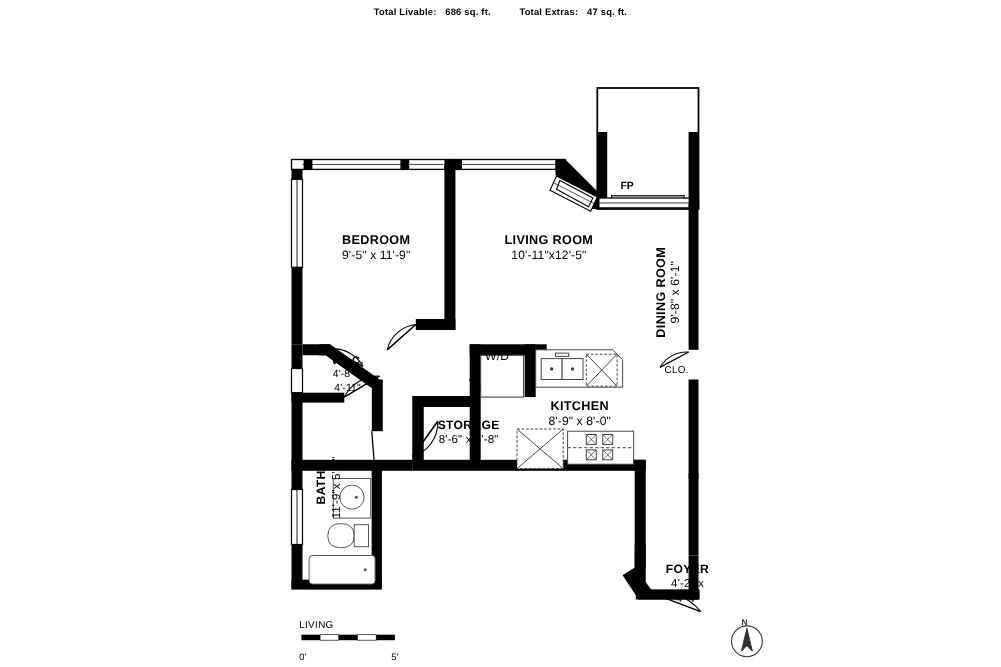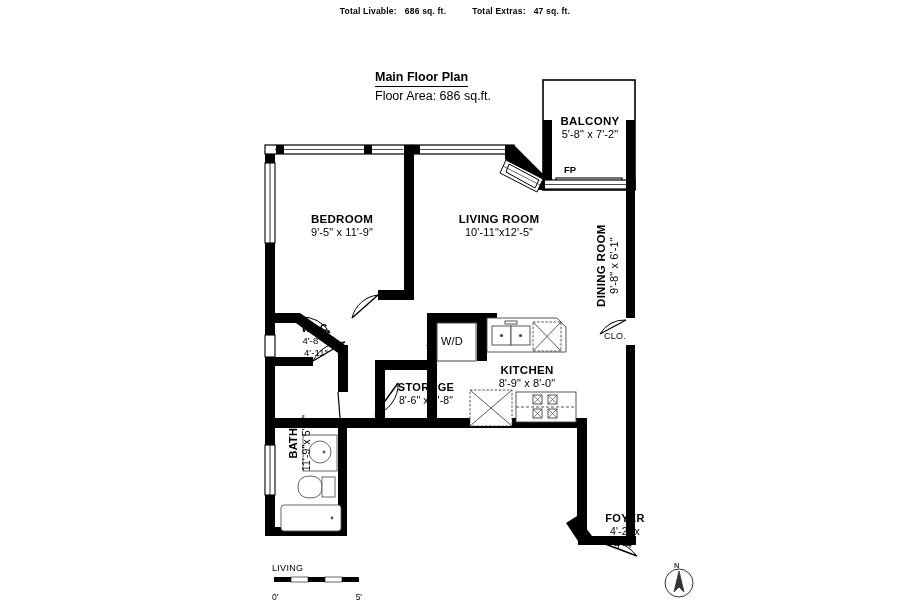--- a/index.html
+++ b/index.html
@@ -112,24 +112,20 @@
 </style>
 </head>
 <body>
 
 <div id="floorplan-root">
 
   <div class="hdr" style="top:6px;">
     <span>Total Livable:</span><span>686  sq. ft.</span><span style="display:inline-block;width:10px;"></span><span>Total Extras:</span><span>47 sq. ft.</span>
   </div>
 
-  <div class="title-block">
-    <span class="title-main">Main Floor Plan</span>
-    <span class="title-sub">Floor Area: 686 sq.ft.</span>
-  </div>
 
   <svg class="plan" viewBox="0 0 910 606">
 
     <g>
       <rect x="543" y="80" width="92" height="110" fill="#ffffff" stroke="#000000" stroke-width="1.6"></rect>
 
       <rect x="543" y="120" width="9" height="70" fill="#000000"></rect>
       <rect x="626" y="120" width="9" height="70" fill="#000000"></rect>
 
       <rect x="556" y="178" width="66" height="5" fill="#ffffff" stroke="#000000" stroke-width="1.1"></rect>
@@ -313,24 +309,20 @@
       <rect x="325" y="577" width="17" height="5" fill="#ffffff" stroke="#000000" stroke-width="0.6"></rect>
       <rect x="342" y="577" width="17" height="5" fill="#000000"></rect>
     </g>
 
     <g>
       <circle cx="679" cy="583" r="14" fill="#ffffff" stroke="#333333" stroke-width="1"></circle>
       <polygon points="679,571 684,592 679,587 674,592" fill="#333333" stroke="#333333" stroke-width="0.8"></polygon>
     </g>
   </svg>
 
-  <div class="lbl" style="left:544px; top:114px; width:92px;">
-    <span class="rname">BALCONY</span>
-    <span class="rdim">5'-8" x 7'-2"</span>
-  </div>
 
   <div class="lbl" style="left:276px; top:212px; width:132px;">
     <span class="rname">BEDROOM</span>
     <span class="rdim">9'-5" x 11'-9"</span>
   </div>
 
   <div class="lbl" style="left:416px; top:212px; width:166px;">
     <span class="rname">LIVING ROOM</span>
     <span class="rdim">10'-11"x12'-5"</span>
   </div>
@@ -362,21 +354,21 @@
   </div>
 
   <div class="lbl small" style="left:592px; top:512px; width:66px;">
     <span class="rname" style="font-size:11px;">FOYER</span>
     <span class="rdim" style="font-size:10.5px;">4'-2" x</span>
     <span class="rdim" style="font-size:10.5px;">4'-4"</span>
   </div>
 
   <div class="fp-lbl" style="left:521px; top:164px;">FP</div>
   <div class="clo-lbl" style="left:604px; top:331px;">CLO.</div>
-  <div class="wd-lbl" style="left:441px; top:335px;">W/D</div>
+  <div class="wd-lbl" style="left:441px; top:318px;">W/D</div>
 
   <div class="scalebox">
     <div class="scale-word">LIVING</div>
     <div class="scale-ends" style="margin-top:19px; width:88px;">
       <span class="l">0'</span>
       <span class="r">5'</span>
     </div>
   </div>
 
   <div style="position:absolute; left:674px; top:561px; font-size:7.5px; font-weight:bold; color:#333;">N</div>

